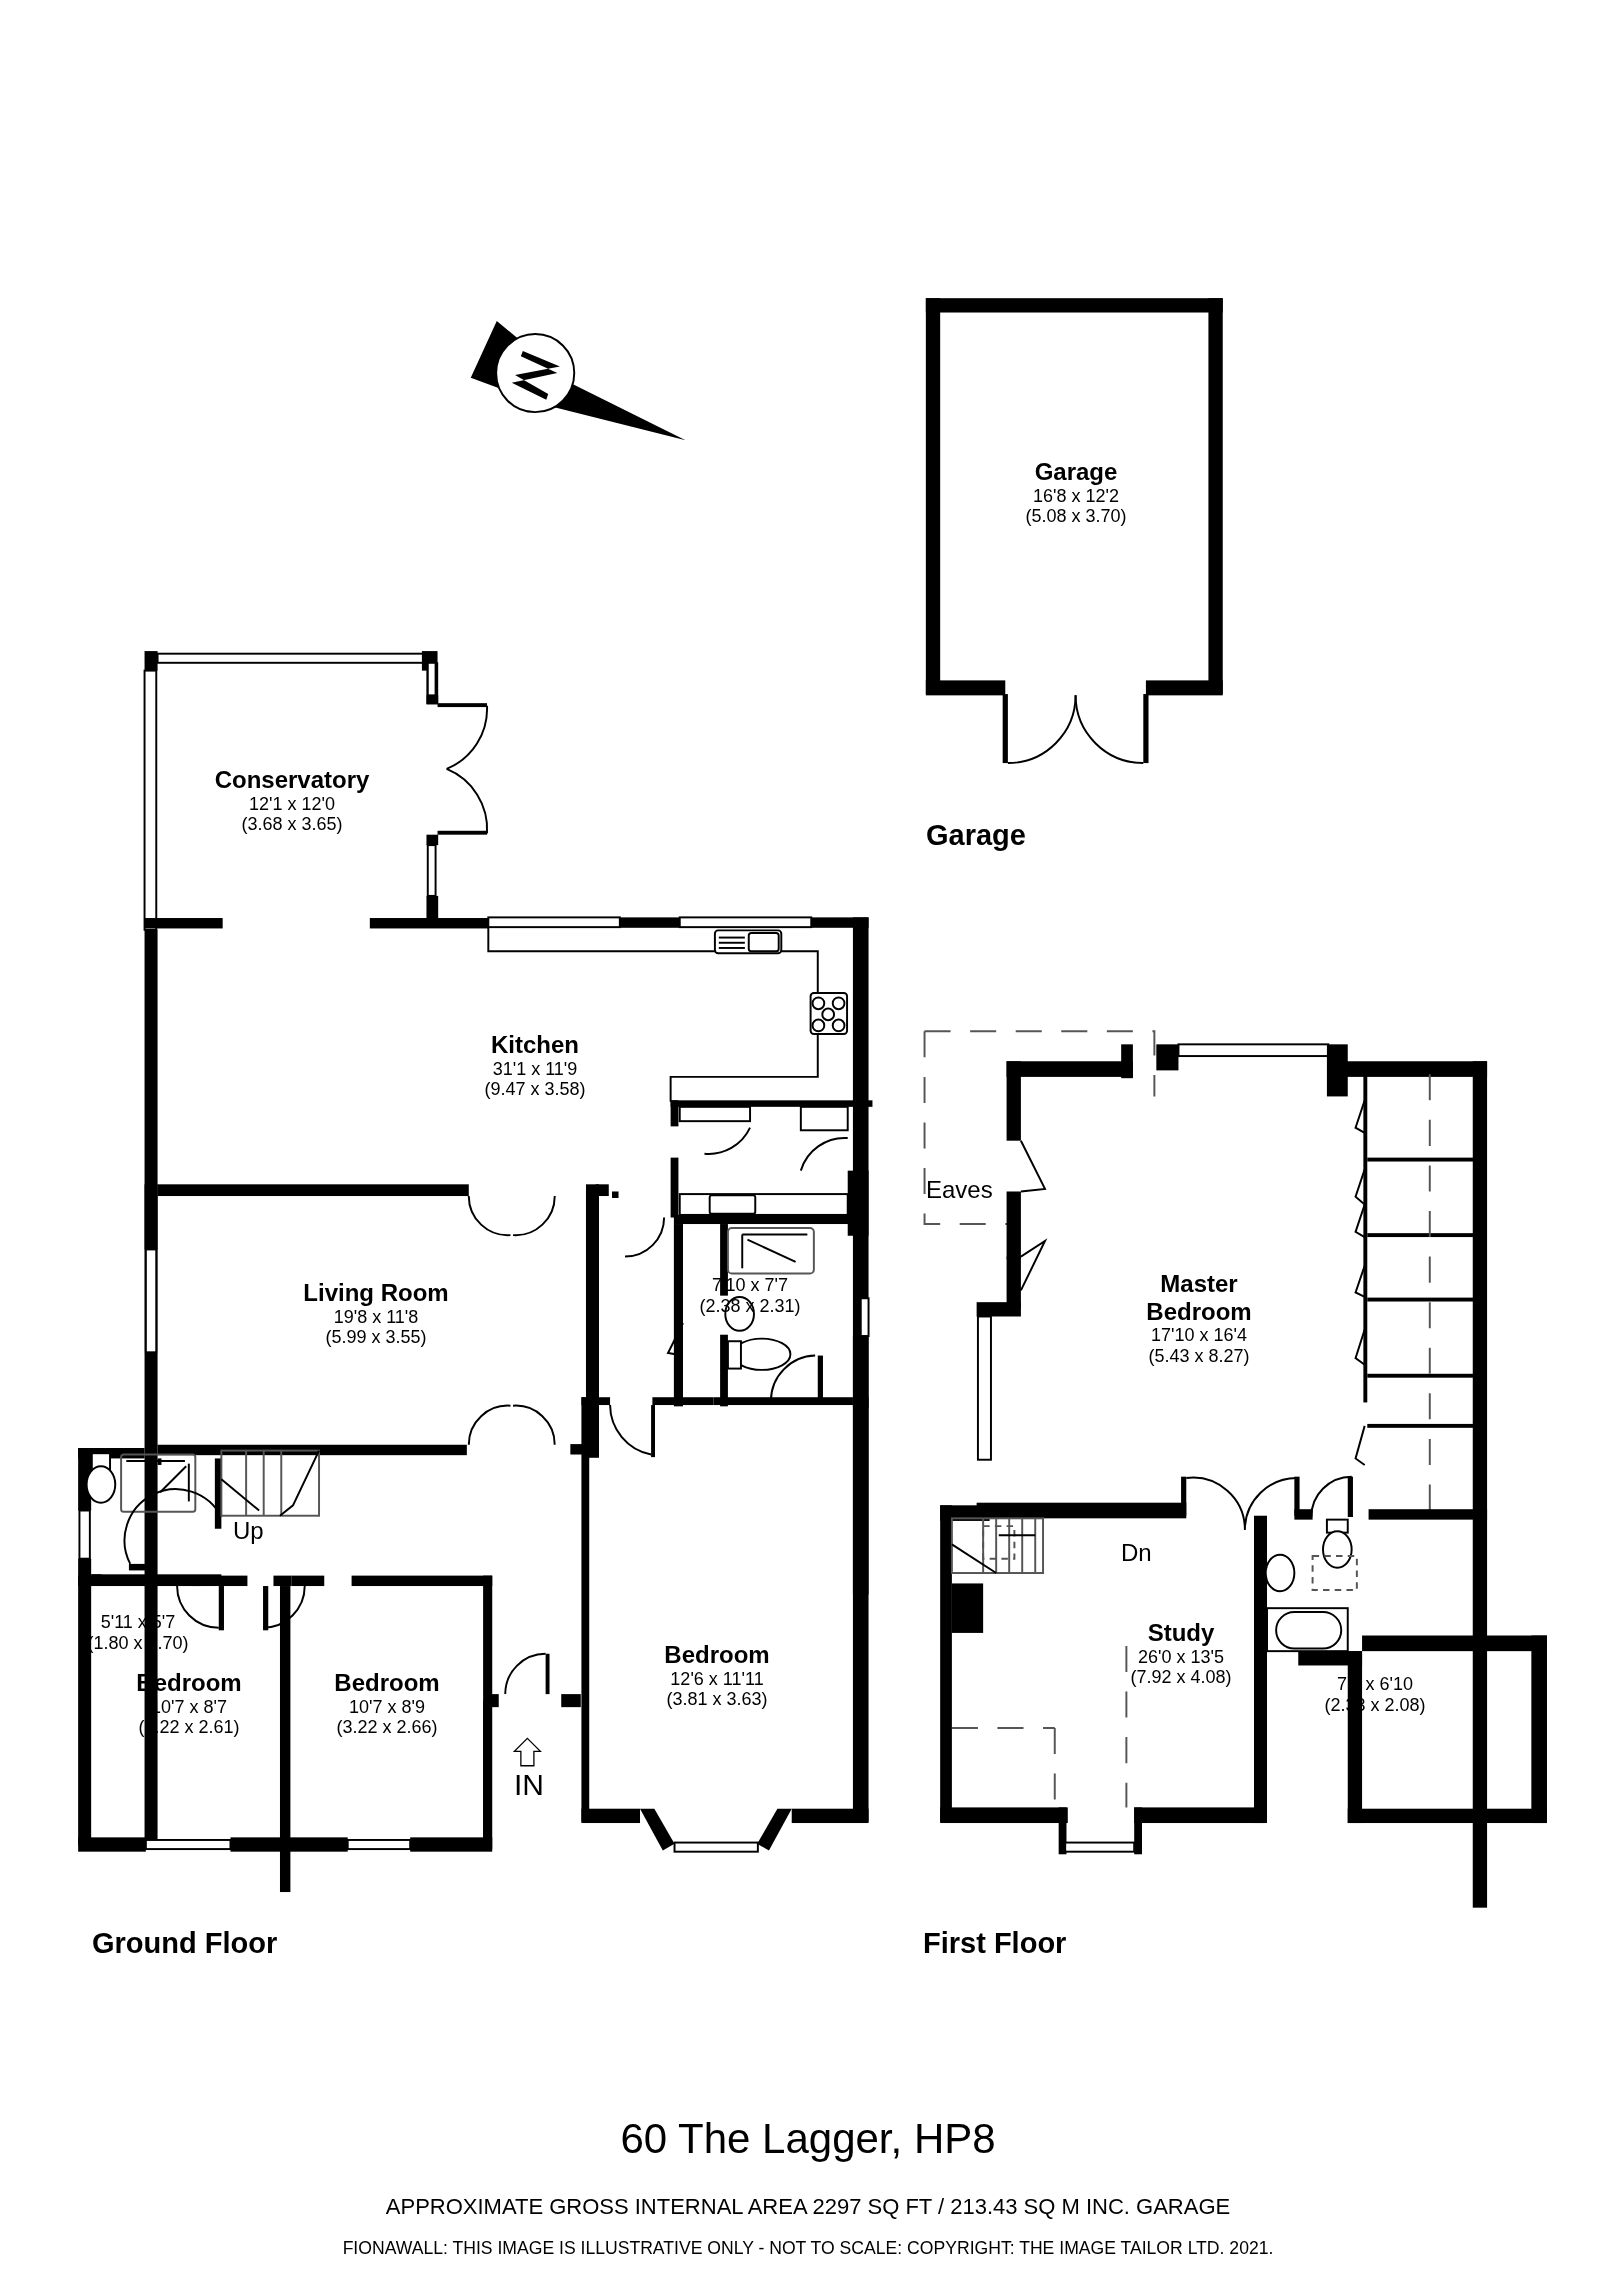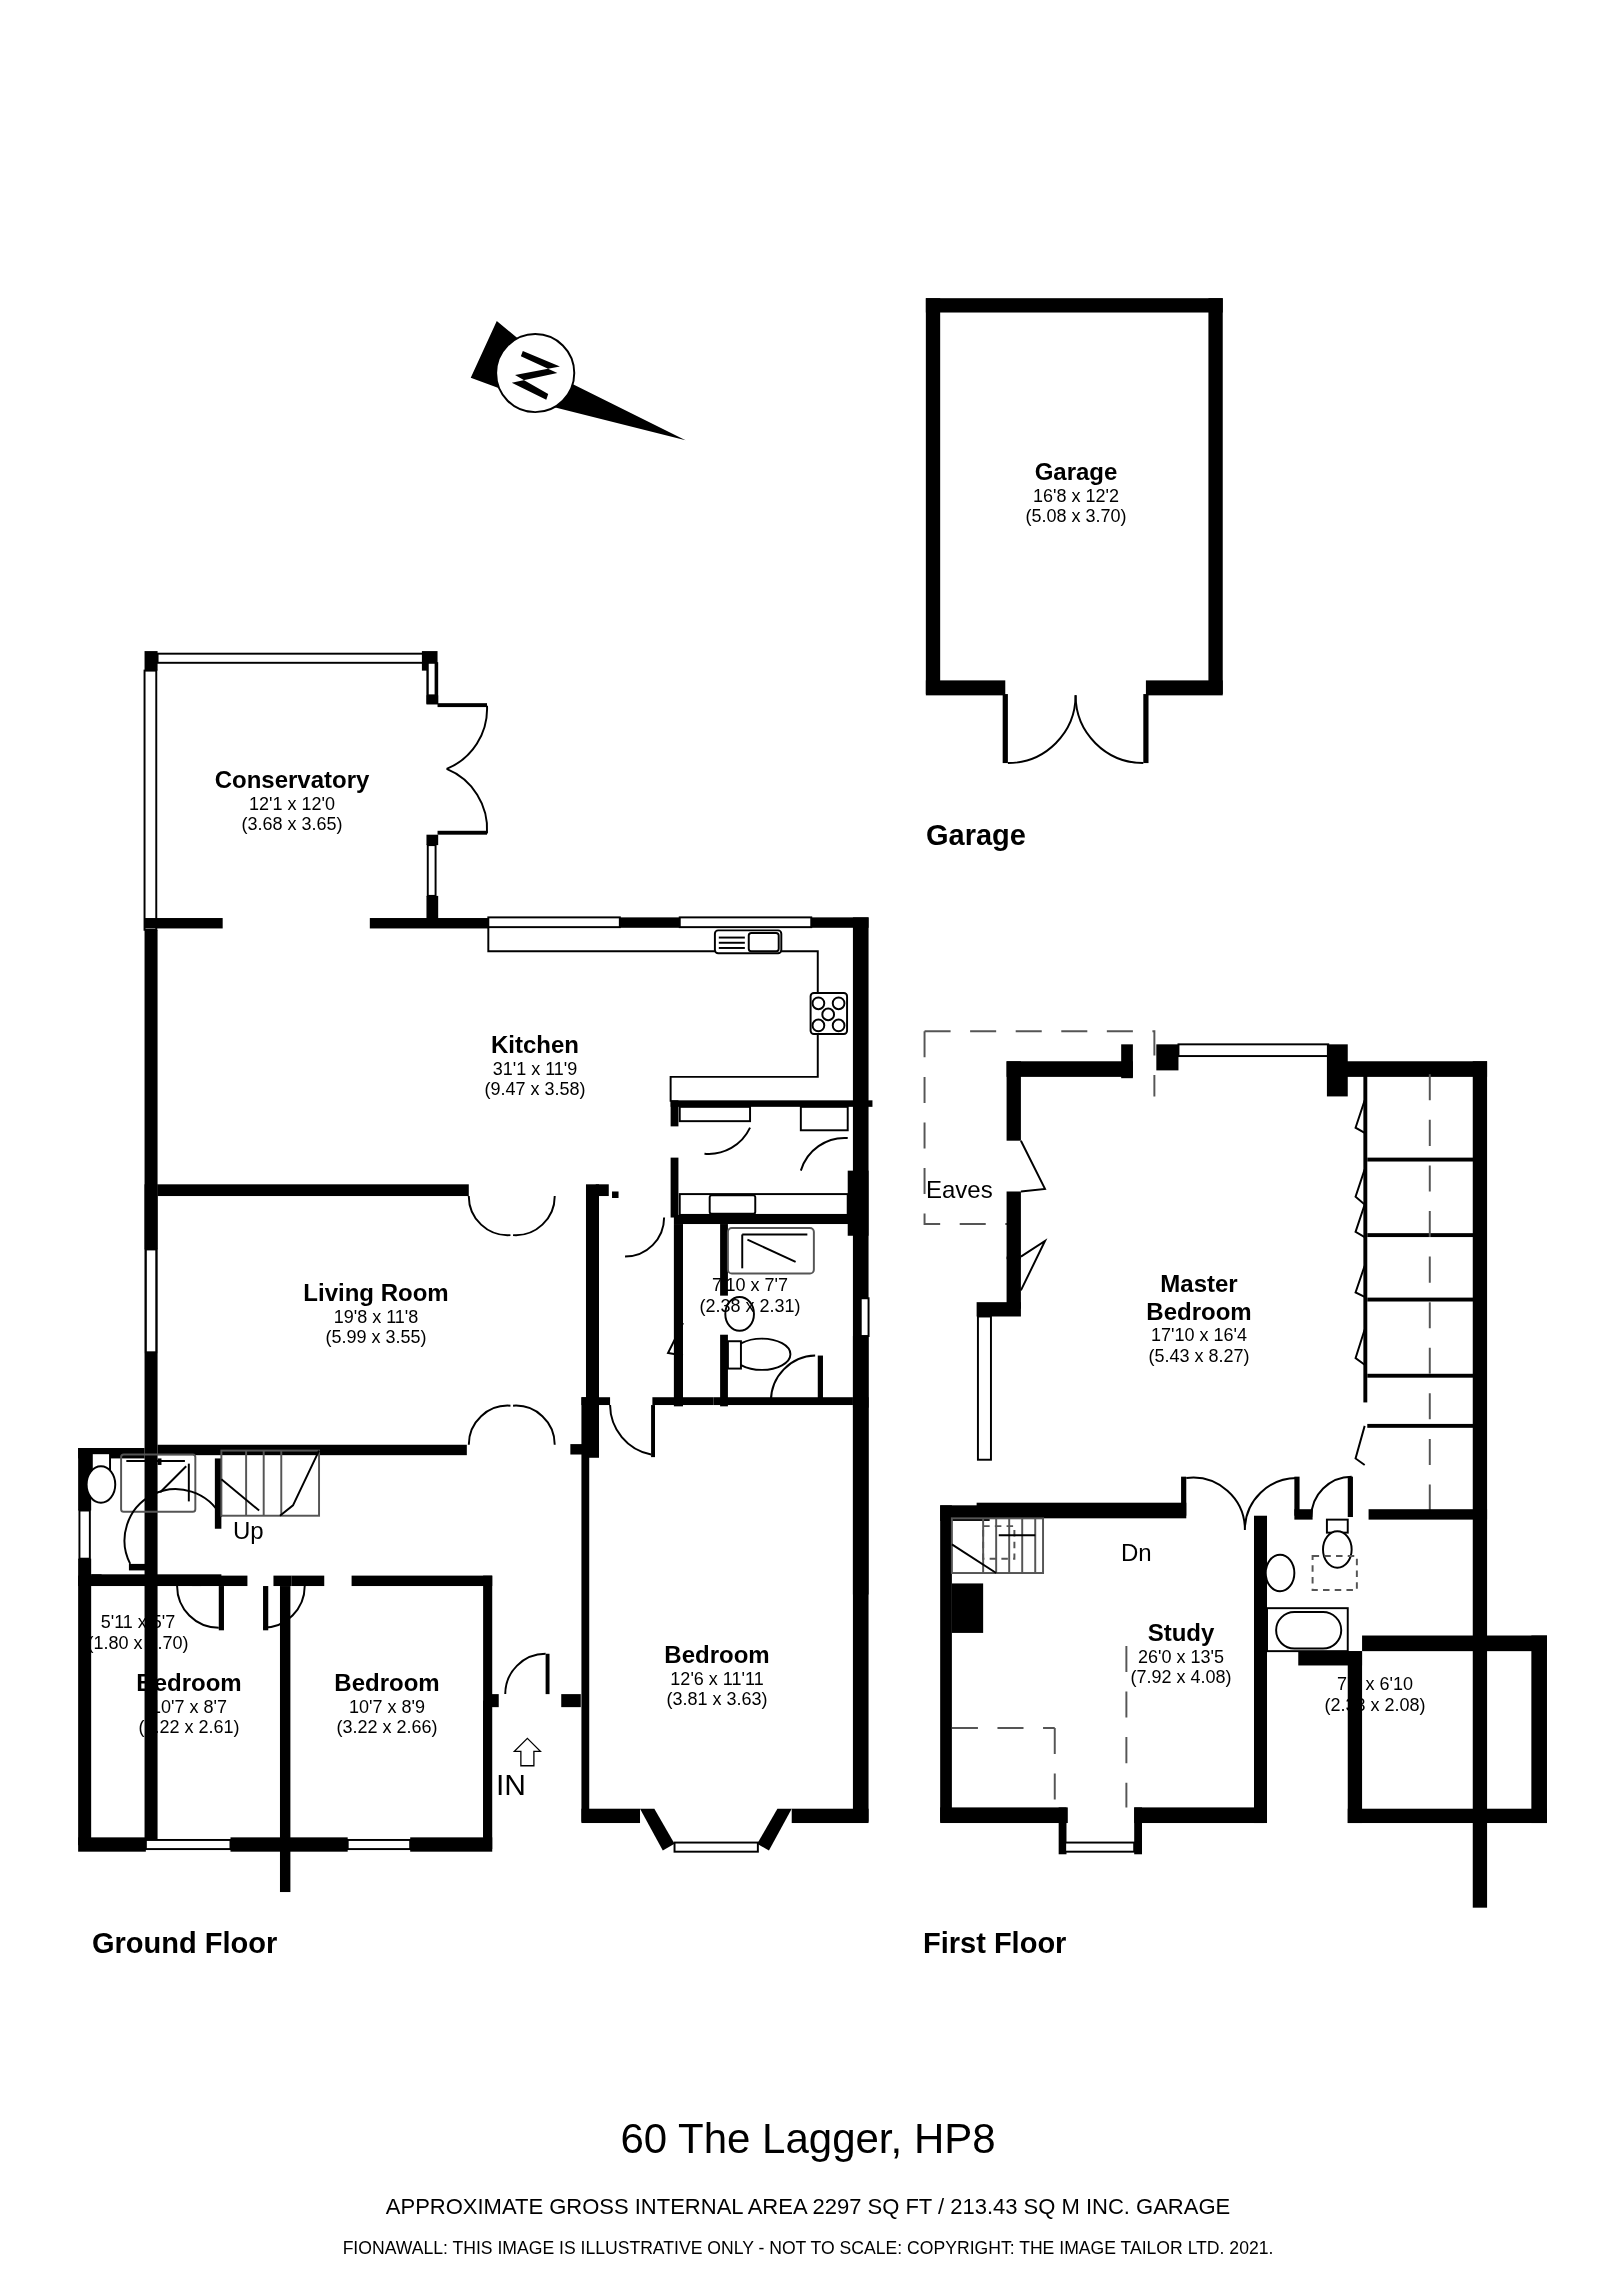--- a/index.html
+++ b/index.html
@@ -309,21 +309,21 @@
   <span class="room-name">Bedroom</span>
   <span class="room-dim">10'7 x 8'9</span>
   <span class="room-dim">(3.22 x 2.66)</span>
 </div>
 <div class="lbl" style="left:717px; top:1641px;">
   <span class="room-name">Bedroom</span>
   <span class="room-dim">12'6 x 11'11</span>
   <span class="room-dim">(3.81 x 3.63)</span>
 </div>
 <div class="mark" style="left:233px; top:1517px;">Up</div>
-<div class="mark" style="left:496px; top:1768px; font-size:30px;">IN</div>
+<div class="mark" style="left:514px; top:1768px; font-size:30px;">IN</div>
 <div class="floor-label" style="left:92px; top:1927px;">Ground Floor</div>
 
 <div class="lbl" style="left:1199px; top:1270px;">
   <span class="room-name">Master</span>
   <span class="room-name">Bedroom</span>
   <span class="room-dim">17'10 x 16'4</span>
   <span class="room-dim">(5.43 x 8.27)</span>
 </div>
 <div class="lbl" style="left:1181px; top:1619px;">
   <span class="room-name">Study</span>

